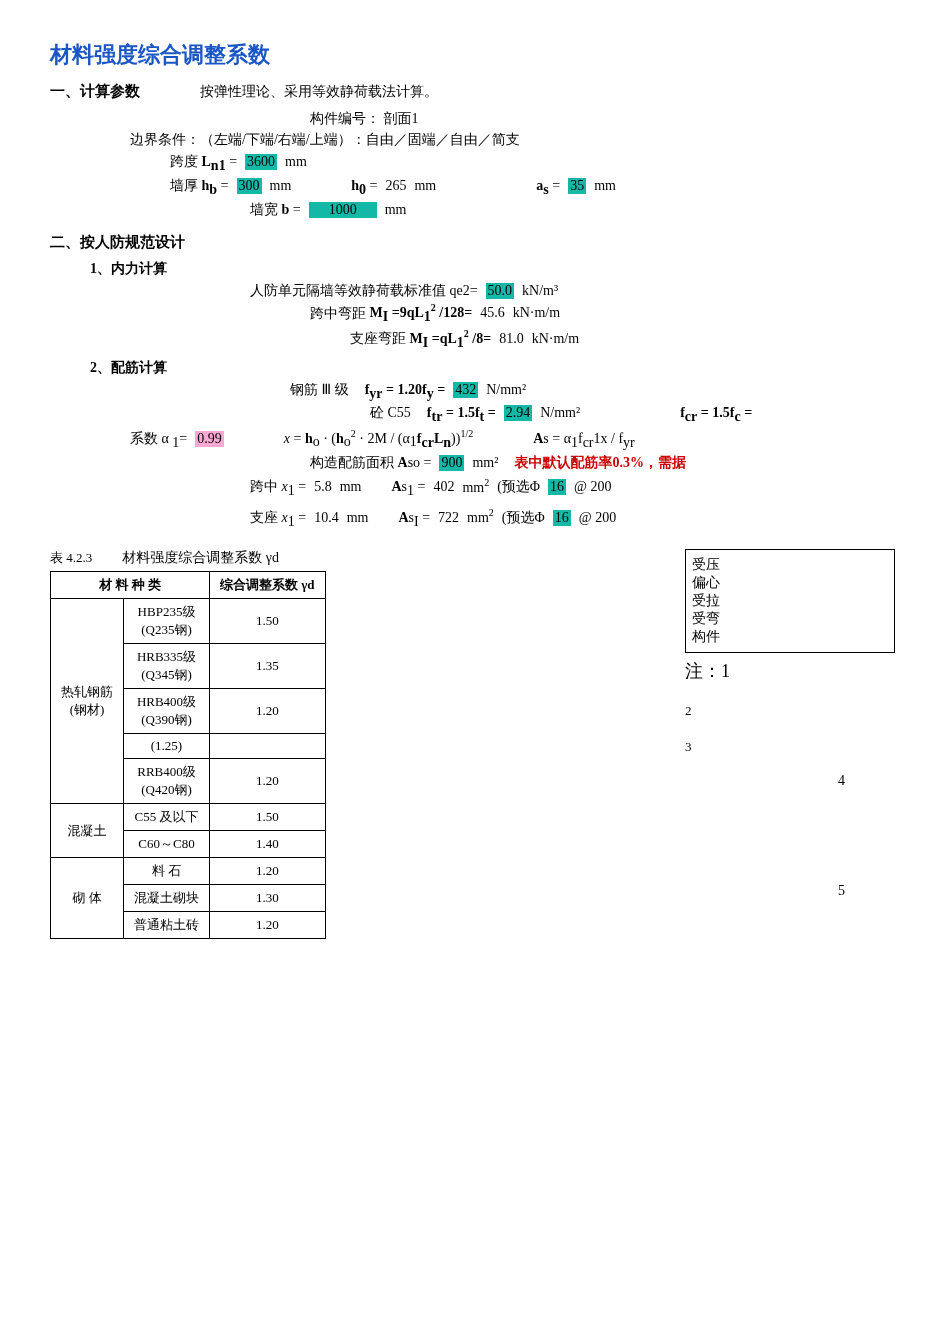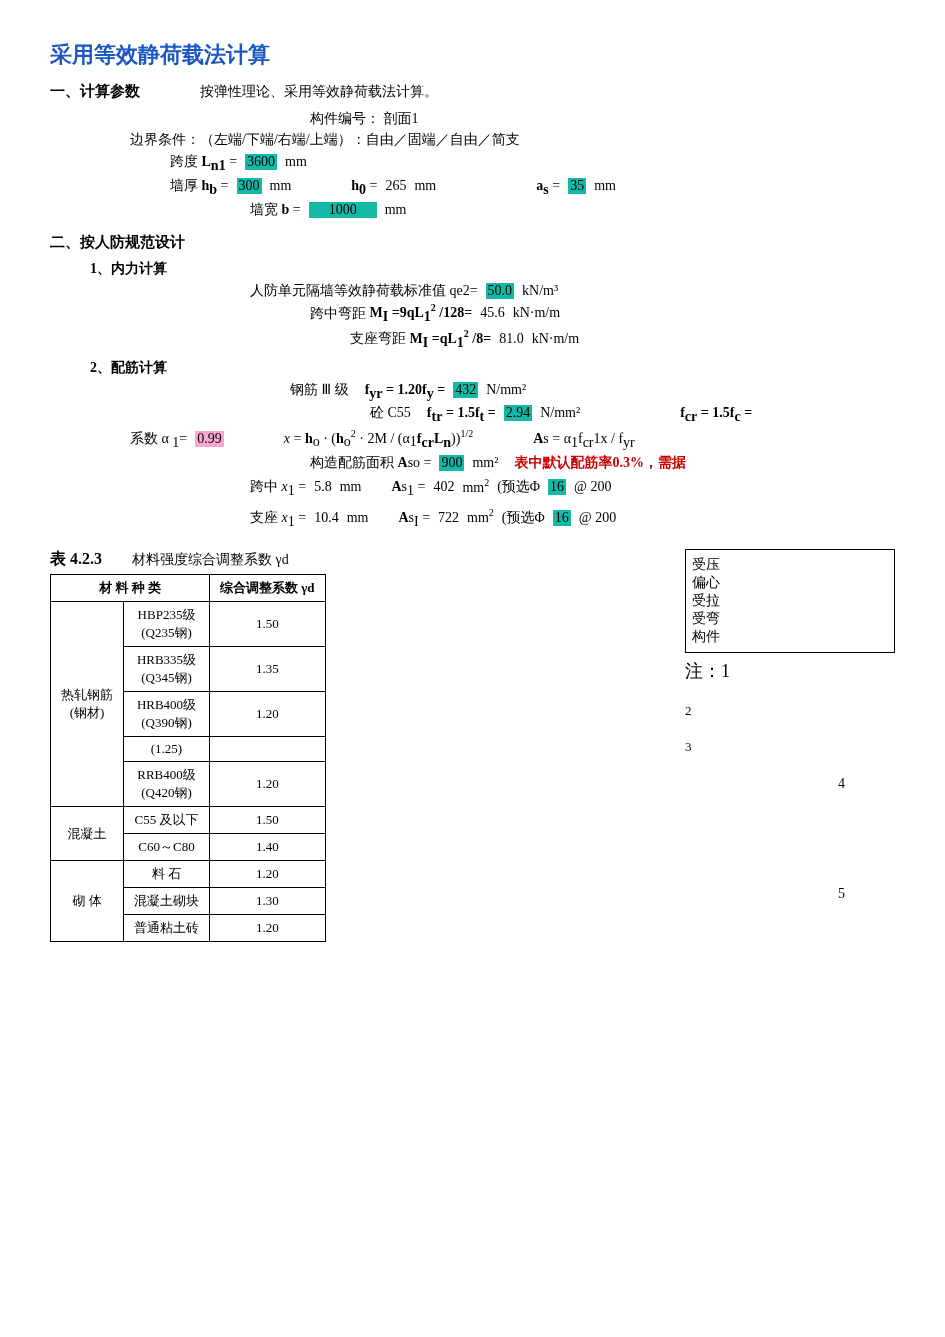--- a/index.html
+++ b/index.html
@@ -53,22 +53,22 @@
     .gap5 { display: inline-block; width: 100px; }
     sup { font-size: 10px; vertical-align: super; }
     sub { font-size: 14px; vertical-align: sub; }
     .table-caption {
       display: flex;
       align-items: center;
       margin-bottom: 4px;
       gap: 30px;
     }
     .table-caption-label {
-      font-weight: bold;
-      font-size: 16px;
+      font-weight: normal;
+      font-size: 13px;
     }
     table {
       border-collapse: collapse;
       font-size: 13px;
     }
     table td, table th {
       border: 1px solid #000;
       padding: 4px 10px;
       text-align: center;
     }
@@ -86,21 +86,21 @@
     .side-col {
       width: 210px;
       flex-shrink: 0;
     }
   </style>
 </head>
 <body>
 
 <div class="content-wrapper">
 
-  <div class="title">采用等效静荷载法计算</div>
+  <div class="title">材料强度综合调整系数</div>
 
   <div>
     <div class="line">
       <span class="section-header">一、计算参数</span>
       <span class="gap4"></span>
       <span>按弹性理论、采用等效静荷载法计算。</span>
     </div>
     <div class="line indent5">
       <span>构件编号：  剖面1</span>
     </div>

